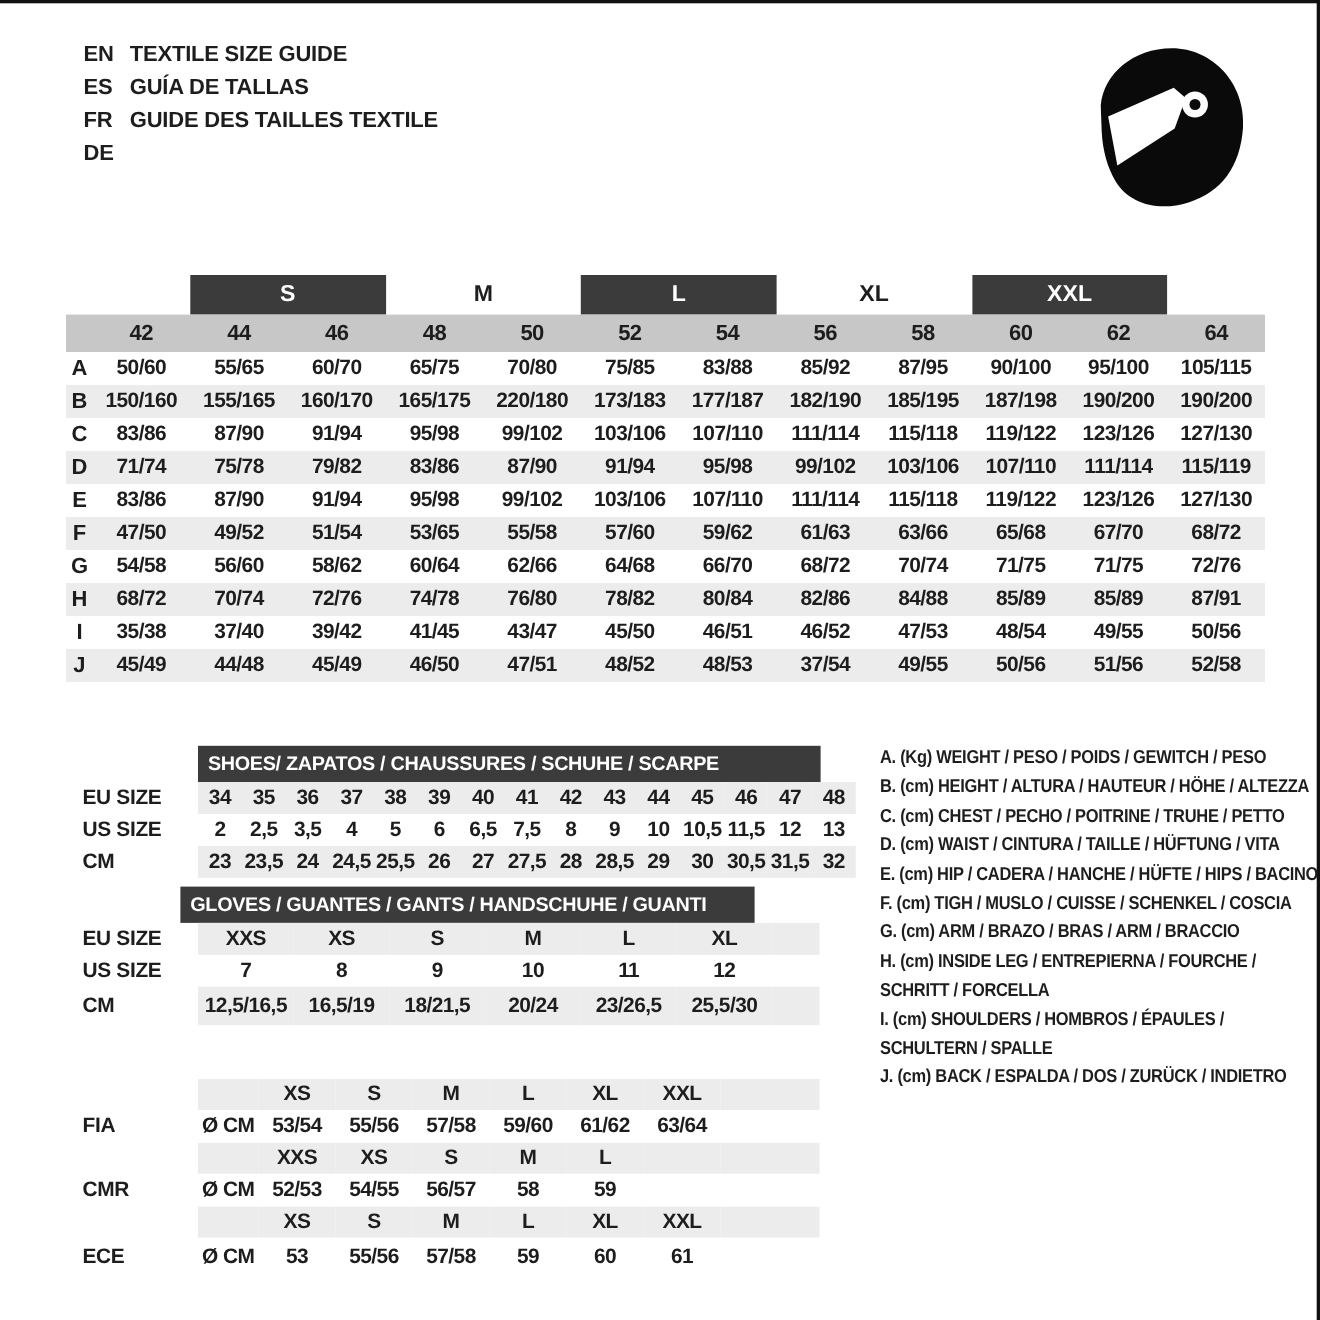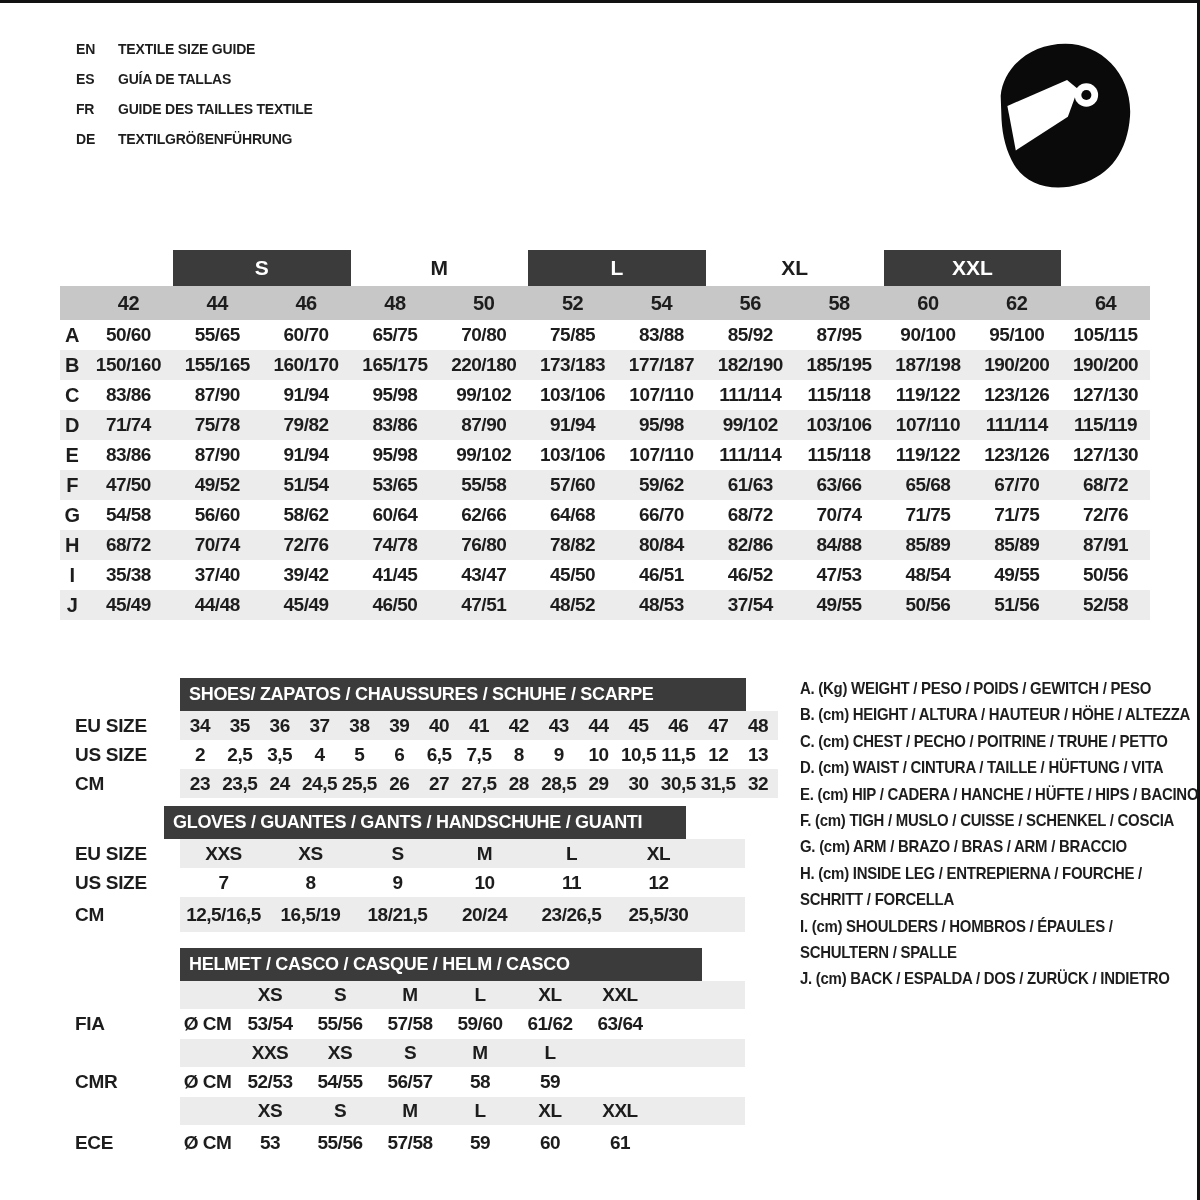--- a/index.html
+++ b/index.html
@@ -12,21 +12,21 @@
   body{background:#fff}
   #page{
     position:relative;width:1200px;height:1200px;background:#fff;overflow:hidden;
     font-family:"Liberation Sans","DejaVu Sans",sans-serif;font-weight:700;color:var(--ink);
   }
   .top-border{position:absolute;left:0;top:0;width:1200px;height:3px;background:#111}
   .right-border{position:absolute;right:0;top:0;width:3px;height:1200px;background:#111}
 
   
   #langs{position:absolute;left:76px;top:34px}
-  .lang-row{display:flex;height:30px;align-items:center;font-size:14px;letter-spacing:-0.2px}
+  .lang-row{display:flex;height:30px;align-items:center;font-size:20px;letter-spacing:-0.2px}
   .lang-code{width:42px}
 
   
   .helmet-wrap{position:absolute;left:978px;top:30px;width:168px;height:172px}
   .helmet-wrap svg{width:100%;height:100%}
 
   
   #band-row{position:absolute;left:60px;top:250px;width:1090px;height:36px;
     display:grid;grid-template-columns:24px repeat(12,1fr)}
   .band{grid-row:1;display:flex;align-items:center;justify-content:center;font-size:21px}
@@ -81,21 +81,20 @@
       <div class="lang-row">
         <div class="lang-code">ES</div>
         <div class="lang-title">GUÍA DE TALLAS</div>
       </div>
       <div class="lang-row">
         <div class="lang-code">FR</div>
         <div class="lang-title">GUIDE DES TAILLES TEXTILE</div>
       </div>
       <div class="lang-row">
         <div class="lang-code">DE</div>
-        <div class="lang-title">TEXTILGRÖßENFÜHRUNG</div>
       </div>
     </div>
 
   <div class="helmet-wrap">
     <svg viewBox="0 0 200 200" aria-hidden="true">
       <path d="M104 14 C148 14 184 52 181 100 C178 142 158 170 122 181 C90 191 58 183 43 158 C34 143 29 124 28 104 L27 76 C30 42 62 14 104 14 Z" fill="#0a0a0a"></path>
       <path d="M35 88 L106 57 L119 68 L107 101 L45 141 Z" fill="#ffffff"></path>
       <circle cx="129" cy="75" r="14" fill="#ffffff"></circle>
       <circle cx="129" cy="75" r="6" fill="#0a0a0a"></circle>
     </svg>
@@ -361,21 +360,20 @@
         <div class="cell sh">12,5/16,5</div>
         <div class="cell sh">16,5/19</div>
         <div class="cell sh">18/21,5</div>
         <div class="cell sh">20/24</div>
         <div class="cell sh">23/26,5</div>
         <div class="cell sh">25,5/30</div>
         <div class="cell sh"></div>
       </div>
     </div>
 
-  <div id="helmet-title" class="sub-title">HELMET / CASCO / CASQUE / HELM / CASCO</div>
   <div id="helmet-rows">
       <div class="hrow sizes">
         <div class="cell lbl"></div>
         <div class="cell sh"></div>
         <div class="cell sh">XS</div>
         <div class="cell sh">S</div>
         <div class="cell sh">M</div>
         <div class="cell sh">L</div>
         <div class="cell sh">XL</div>
         <div class="cell sh">XXL</div>

